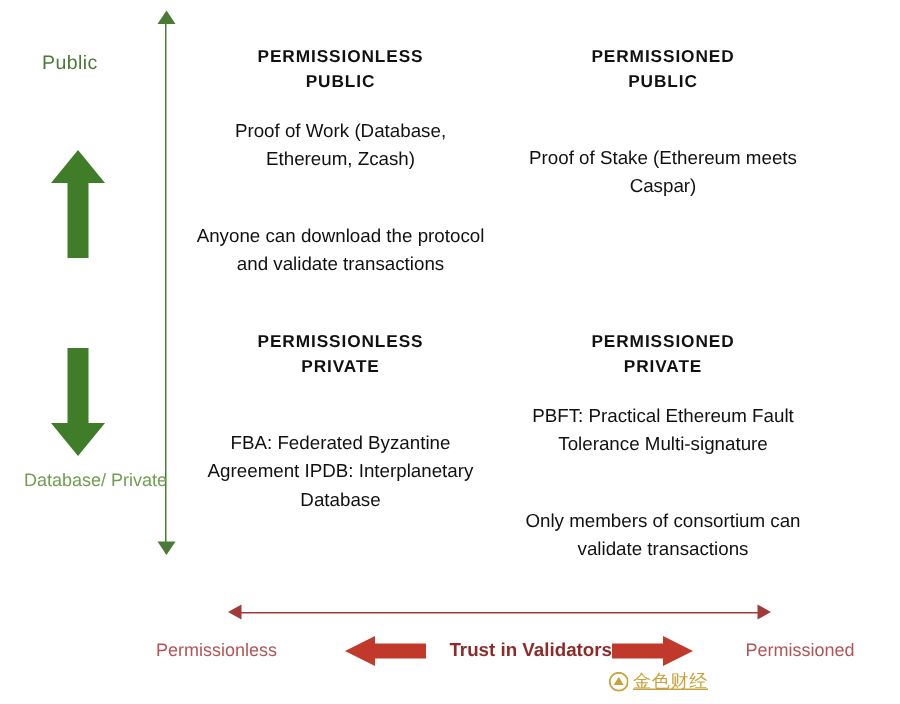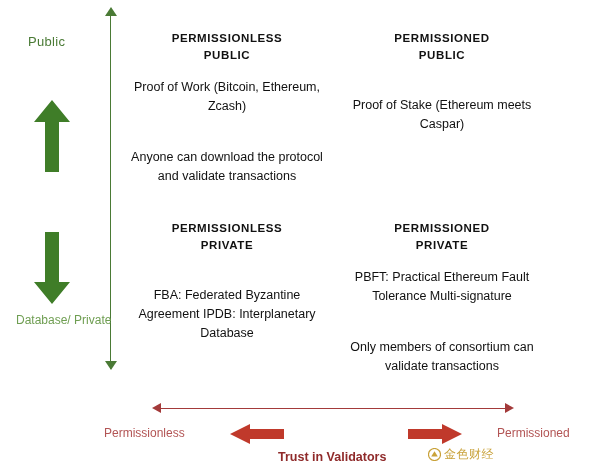--- a/index.html
+++ b/index.html
@@ -11,21 +11,20 @@
     height: 469px;
     background: #ffffff;
     font-family: "Liberation Sans", sans-serif;
     overflow: hidden;
     position: relative;
   }
   #canvas {
     position: relative;
     width: 480px;
     height: 469px;
-    padding-left: 22px;
   }
 
   
   .v-axis-line {
     position: absolute;
     left: 110px;
     top: 14px;
     width: 1px;
     height: 355px;
     background: #4a7a35;
@@ -164,25 +163,24 @@
     left: 497px;
     top: 426px;
     font-size: 12px;
     color: #b25454;
   }
   .label-trust {
     position: absolute;
     left: 278px;
     top: 426px;
     width: 130px;
-    text-align: left;
+    text-align: right;
     font-size: 12.5px;
     font-weight: bold;
     color: #8f2a2a;
-    margin-top: 24px;
   }
   .red-left-arrow {
     position: absolute;
     left: 230px;
     top: 424px;
     width: 54px;
     height: 20px;
   }
   .red-right-arrow {
     position: absolute;
@@ -198,20 +196,21 @@
     right: 8px;
     bottom: 6px;
     display: flex;
     align-items: center;
     gap: 3px;
   }
   .watermark .wm-text {
     font-size: 12px;
     color: #c9a23a;
     letter-spacing: 0.5px;
+    text-decoration: underline;
   }
 </style>
 </head>
 <body>
 
 <div id="canvas">
 
   <div class="v-axis-line"></div>
   <div class="v-axis-arrow-up"></div>
   <div class="v-axis-arrow-down"></div>
@@ -228,21 +227,21 @@
   </div>
 
   <div class="label-public">Public</div>
   <div class="label-federated">Database/ Private</div>
 
   <div class="quad" id="quad-tl">
     <div class="q-title">
       <div>PERMISSIONLESS</div>
       <div>PUBLIC</div>
     </div>
-    <div class="q-para">Proof of Work (Bitcoin, Ethereum, Zcash)</div>
+    <div class="q-para">Proof of Work (Database, Ethereum, Zcash)</div>
     <div class="q-para">Anyone can download the protocol and validate transactions</div>
   </div>
 
   <div class="quad" id="quad-tr">
     <div class="q-title">
       <div>PERMISSIONED</div>
       <div>PUBLIC</div>
     </div>
     <div class="q-para">Proof of Stake (Ethereum meets Caspar)</div>
   </div>

